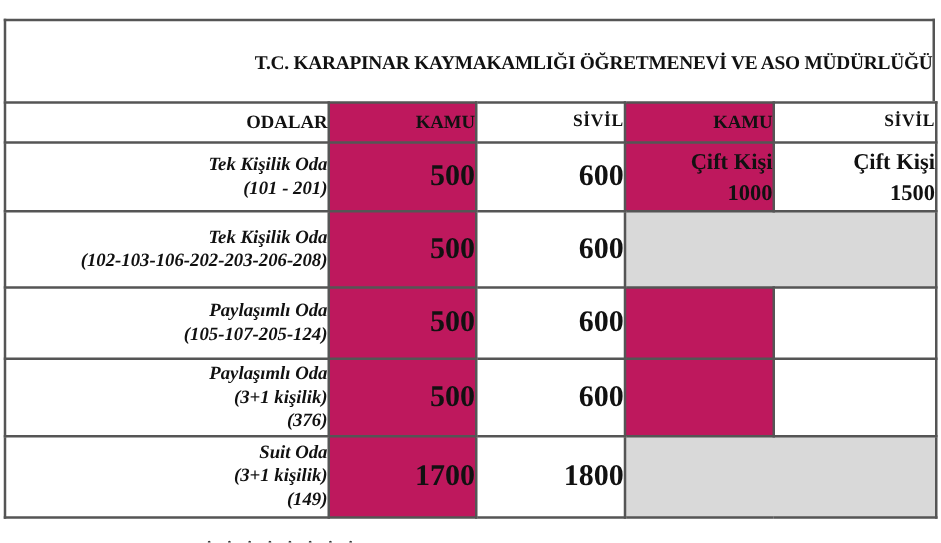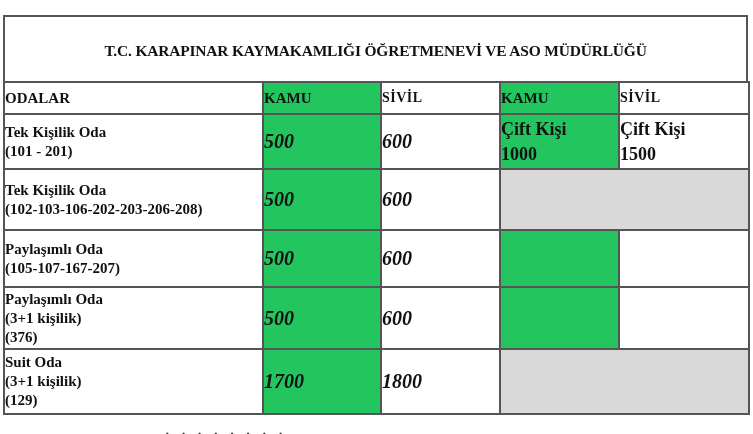--- a/index.html
+++ b/index.html
@@ -21,58 +21,58 @@
       top: 15px;
       width: 745px;
     }
     .title-box {
       border: 2px solid #555555;
       border-bottom: none;
       height: 66px;
       box-sizing: border-box;
       display: flex;
       flex-direction: column;
-      align-items: center;
+      align-items: flex-end;
       justify-content: center;
       font-weight: bold;
       font-size: 15.5px;
       line-height: 20px;
       letter-spacing: -0.2px;
       padding-top: 4px;
     }
     table.price {
       border-collapse: collapse;
       width: 745px;
       table-layout: fixed;
     }
     table.price td, table.price th {
       border: 2px solid #555555;
-      text-align: left;
+      text-align: right;
       vertical-align: middle;
       padding: 0;
       font-weight: bold;
       margin-left: 44px;
     }
     th {
       height: 30px;
       font-size: 15px;
     }
     th.small-caps {
       font-size: 14px;
       letter-spacing: 0.5px;
     }
-    .shade-light { background: #22c55e; }
+    .shade-light { background: #be185d; }
     .shade-dark { background: #d9d9d9; }
     td.room {
       font-size: 15px;
       line-height: 19px;
+      font-style: italic;
     }
     td.price-val {
-      font-size: 20px;
-      font-style: italic;
+      font-size: 24px;
     }
     td.double-val {
       font-size: 18px;
       line-height: 25px;
     }
     .r1 { height: 55px; }
     .r2 { height: 61px; }
     .r3 { height: 57px; }
     .r4 { height: 62px; }
     .r5 { height: 65px; padding-left: 25px; }
@@ -139,21 +139,21 @@
           <div>(102-103-106-202-203-206-208)</div>
         </td>
         <td class="price-val shade-light">500</td>
         <td class="price-val">600</td>
         <td class="shade-dark" colspan="2"></td>
       </tr>
 
       <tr class="r3">
         <td class="room">
           <div>Paylaşımlı  Oda</div>
-          <div>(105-107-167-207)</div>
+          <div>(105-107-205-124)</div>
         </td>
         <td class="price-val shade-light">500</td>
         <td class="price-val">600</td>
         <td class="shade-light"></td>
         <td></td>
       </tr>
 
       <tr class="r4">
         <td class="room">
           <div>Paylaşımlı  Oda</div>
@@ -163,21 +163,21 @@
         <td class="price-val shade-light">500</td>
         <td class="price-val">600</td>
         <td class="shade-light"></td>
         <td></td>
       </tr>
 
       <tr class="r5">
         <td class="room">
           <div>Suit Oda</div>
           <div>(3+1 kişilik)</div>
-          <div>(129)</div>
+          <div>(149)</div>
         </td>
         <td class="price-val shade-light">1700</td>
         <td class="price-val">1800</td>
         <td class="shade-dark" colspan="2"></td>
       </tr>
     </tbody>
   </table>
 </div>
 
 <div class="cut-text">· · ·  ·  ·  ·  · ·</div>

